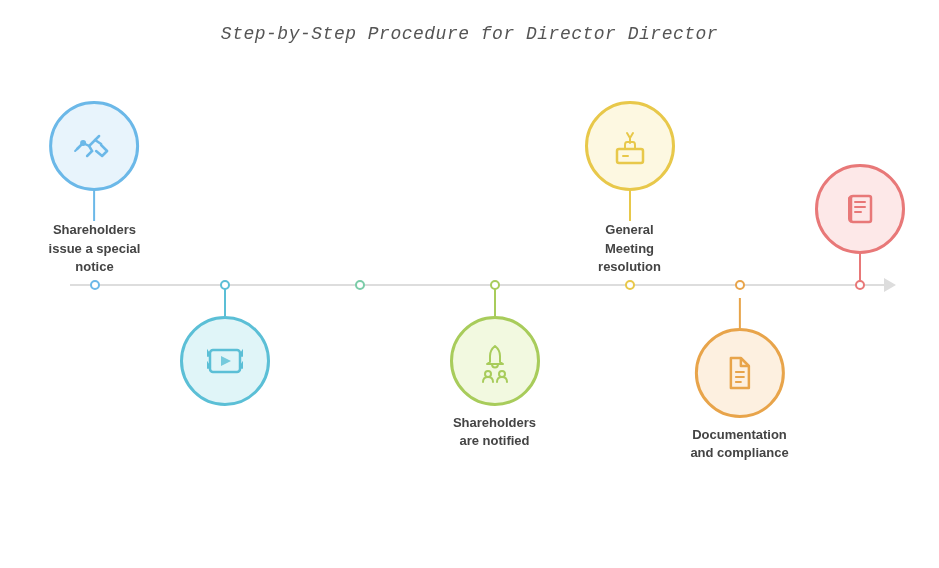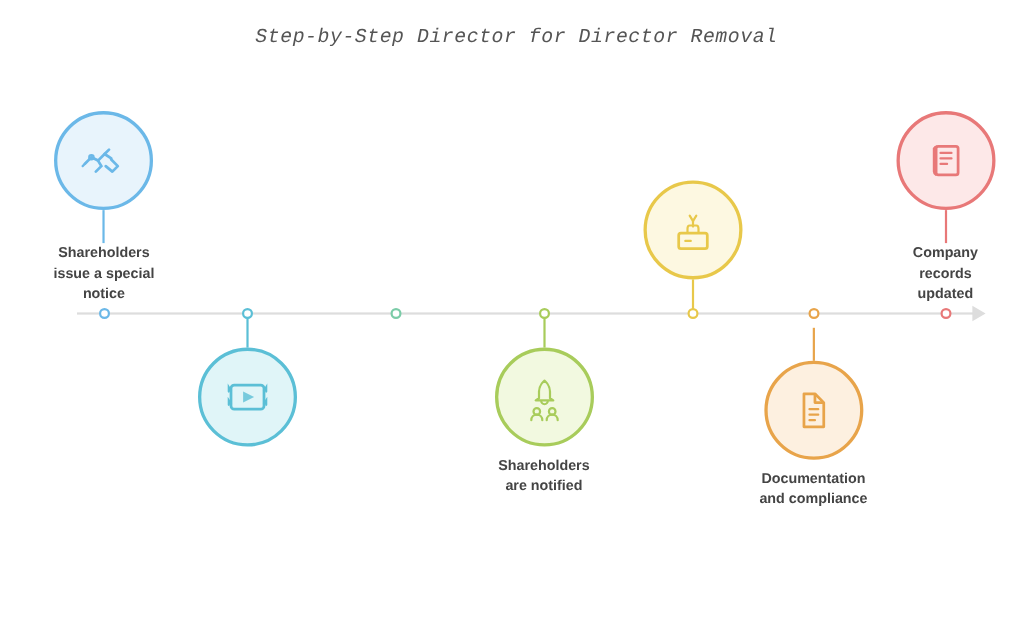--- a/index.html
+++ b/index.html
@@ -191,21 +191,21 @@
       margin-bottom: 8px;
     }
     .below .step-label {
       margin-top: 8px;
     }
   </style>
 </head>
 <body>
 
 <div class="diagram-container">
-  <h1 class="title">Step-by-Step Director for Director Removal</h1>
+  <h1 class="title">Step-by-Step Procedure for Director Director</h1>
 
   <div class="timeline-area">
 
     <div class="timeline-line"></div>
     <div class="timeline-arrow"></div>
 
     <div class="step above" style="left: 55px; bottom: 220px; transform: translateX(-50%);">
       <div class="step-label" style="margin-bottom: 8px;">Shareholders<br>issue a special<br>notice</div>
       <div class="connector" style="height:30px; width:2px; background:#6bb8e8;"></div>
       <div class="circle step1-circle">
@@ -253,20 +253,21 @@
           <path d="M13 46 C13 43 15 41 18 41 C21 41 23 43 23 46" stroke="#a8cc5b" stroke-width="2" fill="none" stroke-linecap="round"></path>
           <circle cx="32" cy="38" r="3" stroke="#a8cc5b" stroke-width="2" fill="none"></circle>
           <path d="M27 46 C27 43 29 41 32 41 C35 41 37 43 37 46" stroke="#a8cc5b" stroke-width="2" fill="none" stroke-linecap="round"></path>
         </svg>
       </div>
       <div class="step-label" style="margin-top: 8px;">Shareholders<br>are notified</div>
     </div>
     <div class="dot step4-dot" style="left: 455px;"></div>
 
     <div class="step above" style="left: 590px; bottom: 220px; transform: translateX(-50%);">
+      <div class="step-label" style="margin-bottom: 8px;">General<br>Meeting<br>resolution</div>
       <div class="connector" style="height:30px; width:2px; background:#e8c84a;"></div>
       <div class="circle step5-circle">
 
         <svg class="icon-svg" viewBox="0 0 50 50" fill="none" xmlns="http://www.w3.org/2000/svg">
           <rect x="12" y="28" width="26" height="14" rx="2" stroke="#e8c84a" stroke-width="2.5" fill="none"></rect>
           <path d="M20 28 L20 24 C20 22 21 21 22 21 L28 21 C29 21 30 22 30 24 L30 28" stroke="#e8c84a" stroke-width="2" fill="none"></path>
           <path d="M22 12 L25 17 L28 12" stroke="#e8c84a" stroke-width="2" fill="none" stroke-linecap="round" stroke-linejoin="round"></path>
           <path d="M25 17 L25 22" stroke="#e8c84a" stroke-width="2" fill="none" stroke-linecap="round"></path>
           <path d="M18 35 L23 35" stroke="#e8c84a" stroke-width="2" stroke-linecap="round"></path>
         </svg>
@@ -284,21 +285,20 @@
           <path d="M21 24 L29 24" stroke="#e8a44a" stroke-width="2" stroke-linecap="round"></path>
           <path d="M21 29 L29 29" stroke="#e8a44a" stroke-width="2" stroke-linecap="round"></path>
           <path d="M21 34 L26 34" stroke="#e8a44a" stroke-width="2" stroke-linecap="round"></path>
         </svg>
       </div>
       <div class="step-label" style="margin-top: 8px;">Documentation<br>and compliance</div>
     </div>
     <div class="dot step6-dot" style="left: 700px;"></div>
 
     <div class="step above" style="left: 820px; bottom: 220px; transform: translateX(-50%);">
-      <div class="step-label" style="margin-bottom: 8px;">Company<br>records<br>updated</div>
       <div class="connector" style="height:30px; width:2px; background:#e87878;"></div>
       <div class="circle step7-circle">
 
         <svg class="icon-svg" viewBox="0 0 50 50" fill="none" xmlns="http://www.w3.org/2000/svg">
           <rect x="16" y="12" width="20" height="26" rx="2" stroke="#e87878" stroke-width="2.5" fill="none"></rect>
           <path d="M16 38 C16 38 14 37 14 35 L14 14 C14 14 15 12 17 12" stroke="#e87878" stroke-width="2" fill="none"></path>
           <path d="M20 18 L30 18" stroke="#e87878" stroke-width="2" stroke-linecap="round"></path>
           <path d="M20 23 L30 23" stroke="#e87878" stroke-width="2" stroke-linecap="round"></path>
           <path d="M20 28 L26 28" stroke="#e87878" stroke-width="2" stroke-linecap="round"></path>
         </svg>

